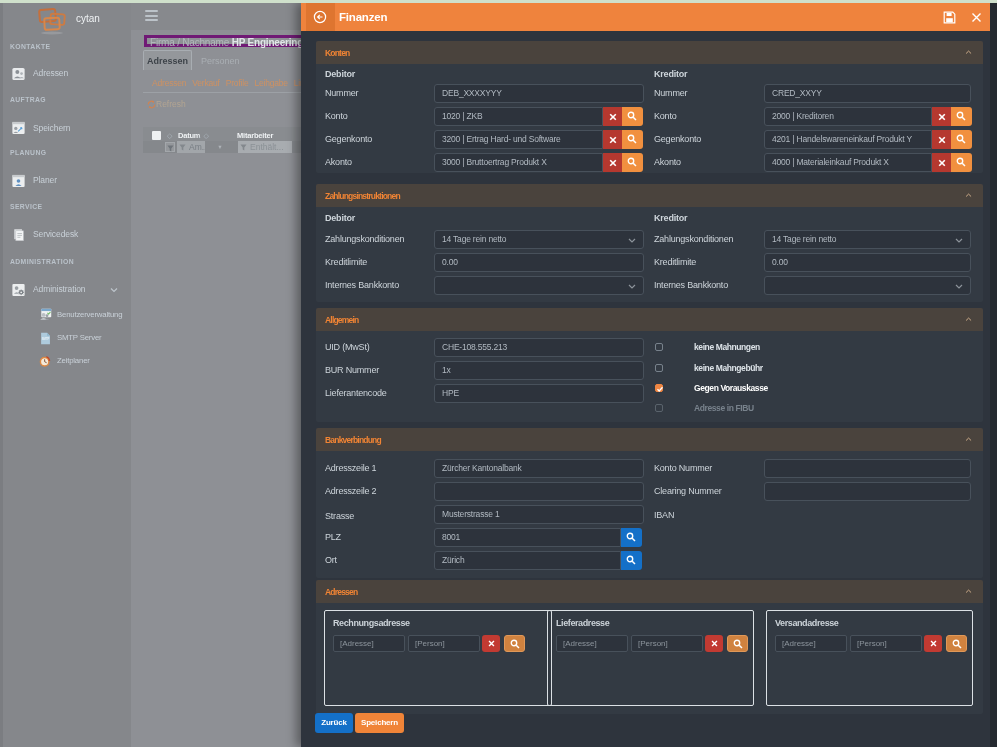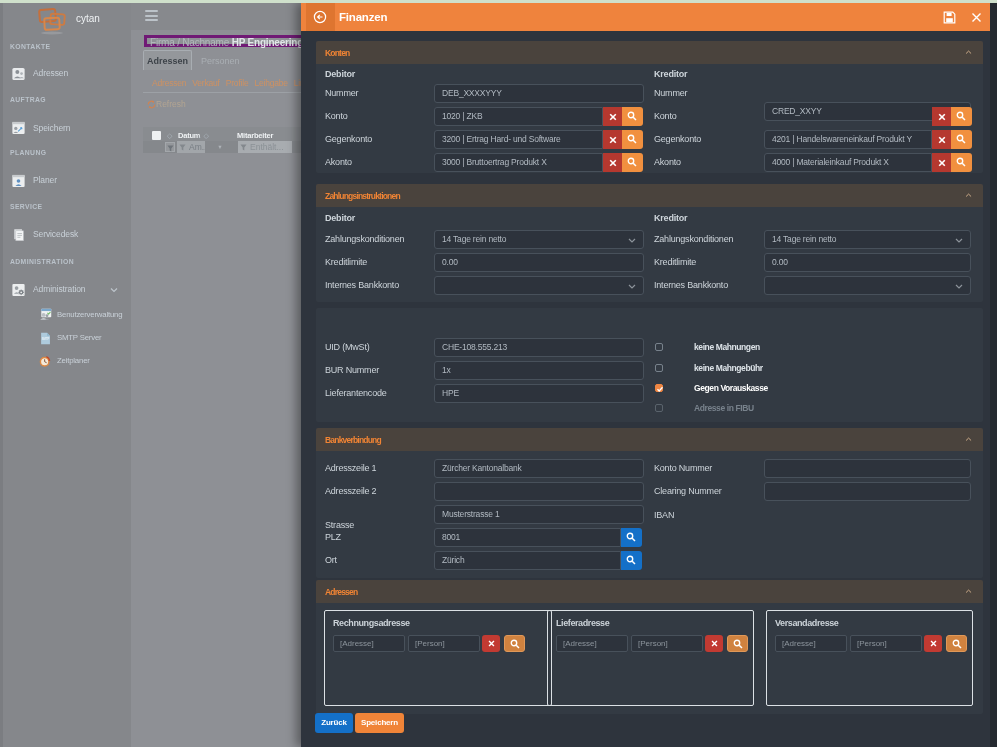--- a/index.html
+++ b/index.html
@@ -219,35 +219,36 @@
           <span>Konten</span>
           <svg class="chev" viewBox="0 0 9 6">
             <path d="M1 4.2 L4 1.3 L7 4.2" fill="none" stroke="#d9b690" stroke-width="1.1"></path>
           </svg>
         </div>
       <div class="lbl" style="left:9px;top:28px;font-weight:bold;">Debitor</div>
       <div class="lbl" style="left:338px;top:28px;font-weight:bold;">Kreditor</div>
       <div class="lbl" style="left:9px;top:47px;">Nummer</div>
       <div class="inp" style="left:118px;top:43px;width:210px;">DEB_XXXXYYY</div>
       <div class="lbl" style="left:338px;top:47px;">Nummer</div>
-      <div class="inp" style="left:448px;top:43px;width:207px;margin-top:18px;">CRED_XXYY</div>
+      <div class="inp" style="left:448px;top:43px;width:207px;">CRED_XXYY</div>
       <div class="lbl" style="left:9px;top:70px;">Konto</div>
       <div class="inp" style="left:118px;top:66px;width:169px;border-radius:3px 0 0 3px;">1020 | ZKB</div>
       <div class="bred" style="left:287px;top:66px;">
           <svg width="8" height="8" viewBox="0 0 8 8" style="position:absolute;left:5.5px;top:5.5px;">
             <path d="M1.2 1.2 L6.8 6.8 M6.8 1.2 L1.2 6.8" stroke="#fff" stroke-width="1.6"></path>
           </svg>
         </div>
       <div class="borg" style="left:306px;top:66px;">
           <svg class="mag" width="10" height="10" viewBox="0 0 10 10">
             <circle cx="4" cy="4" r="2.7" fill="none" stroke="#fff" stroke-width="1.4"></circle>
             <line x1="6.2" y1="6.2" x2="9" y2="9" stroke="#fff" stroke-width="1.5"></line>
           </svg>
         </div>
       <div class="lbl" style="left:338px;top:70px;">Konto</div>
+      <div class="inp" style="left:448px;top:66px;width:168px;border-radius:3px 0 0 3px;">2000 | Kreditoren</div>
       <div class="bred" style="left:616px;top:66px;">
           <svg width="8" height="8" viewBox="0 0 8 8" style="position:absolute;left:5.5px;top:5.5px;">
             <path d="M1.2 1.2 L6.8 6.8 M6.8 1.2 L1.2 6.8" stroke="#fff" stroke-width="1.6"></path>
           </svg>
         </div>
       <div class="borg" style="left:635px;top:66px;">
           <svg class="mag" width="10" height="10" viewBox="0 0 10 10">
             <circle cx="4" cy="4" r="2.7" fill="none" stroke="#fff" stroke-width="1.4"></circle>
             <line x1="6.2" y1="6.2" x2="9" y2="9" stroke="#fff" stroke-width="1.5"></line>
           </svg>
@@ -335,20 +336,26 @@
         </div>
       <div class="lbl" style="left:338px;top:96px;">Internes Bankkonto</div>
       <div class="inp sel" style="left:448px;top:92px;width:207px;">
           <svg class="arr" viewBox="0 0 8 5">
             <path d="M1 1 L4 4 L7 1" fill="none" stroke="#8c939a" stroke-width="1.2"></path>
           </svg>
         </div>
     </div>
 
     <div class="sec" style="top:305px;height:114px;">
+      <div class="bar">
+          <span>Allgemein</span>
+          <svg class="chev" viewBox="0 0 9 6">
+            <path d="M1 4.2 L4 1.3 L7 4.2" fill="none" stroke="#d9b690" stroke-width="1.1"></path>
+          </svg>
+        </div>
       <div class="lbl" style="left:9px;top:34px;">UID (MwSt)</div>
       <div class="inp" style="left:118px;top:30px;width:210px;">CHE-108.555.213</div>
       <div class="lbl" style="left:9px;top:57px;">BUR Nummer</div>
       <div class="inp" style="left:118px;top:53px;width:210px;">1x</div>
       <div class="lbl" style="left:9px;top:80px;">Lieferantencode</div>
       <div class="inp" style="left:118px;top:76px;width:210px;">HPE</div>
       <div class="cb" style="left:339px;top:35px;"></div>
       <div class="cblbl" style="left:350px;top:34px;">keine Mahnungen</div>
       <div class="cb" style="left:339px;top:56px;"></div>
       <div class="cblbl" style="left:350px;top:55px;">keine Mahngebühr</div>
@@ -370,21 +377,21 @@
           </svg>
         </div>
       <div class="lbl" style="left:9px;top:35px;">Adresszeile 1</div>
       <div class="inp" style="left:118px;top:31px;width:210px;">Zürcher Kantonalbank</div>
       <div class="lbl" style="left:338px;top:35px;">Konto Nummer</div>
       <div class="inp" style="left:448px;top:31px;width:207px;"></div>
       <div class="lbl" style="left:9px;top:58px;">Adresszeile 2</div>
       <div class="inp" style="left:118px;top:54px;width:210px;"></div>
       <div class="lbl" style="left:338px;top:58px;">Clearing Nummer</div>
       <div class="inp" style="left:448px;top:54px;width:207px;"></div>
-      <div class="lbl" style="left:9px;top:92px;text-align:center;">Strasse</div>
+      <div class="lbl" style="left:9px;top:83px;text-align:center;">Strasse</div>
       <div class="inp" style="left:118px;top:77px;width:210px;">Musterstrasse 1</div>
       <div class="lbl" style="left:338px;top:82px;">IBAN</div>
       <div class="lbl" style="left:9px;top:104px;">PLZ</div>
       <div class="inp" style="left:118px;top:100px;width:187px;border-radius:3px 0 0 3px;">8001</div>
       <div class="bblue" style="left:305px;top:100px;">
           <svg class="mag" width="10" height="10" viewBox="0 0 10 10">
             <circle cx="4" cy="4" r="2.7" fill="none" stroke="#fff" stroke-width="1.4"></circle>
             <line x1="6.2" y1="6.2" x2="9" y2="9" stroke="#fff" stroke-width="1.5"></line>
           </svg>
         </div>

